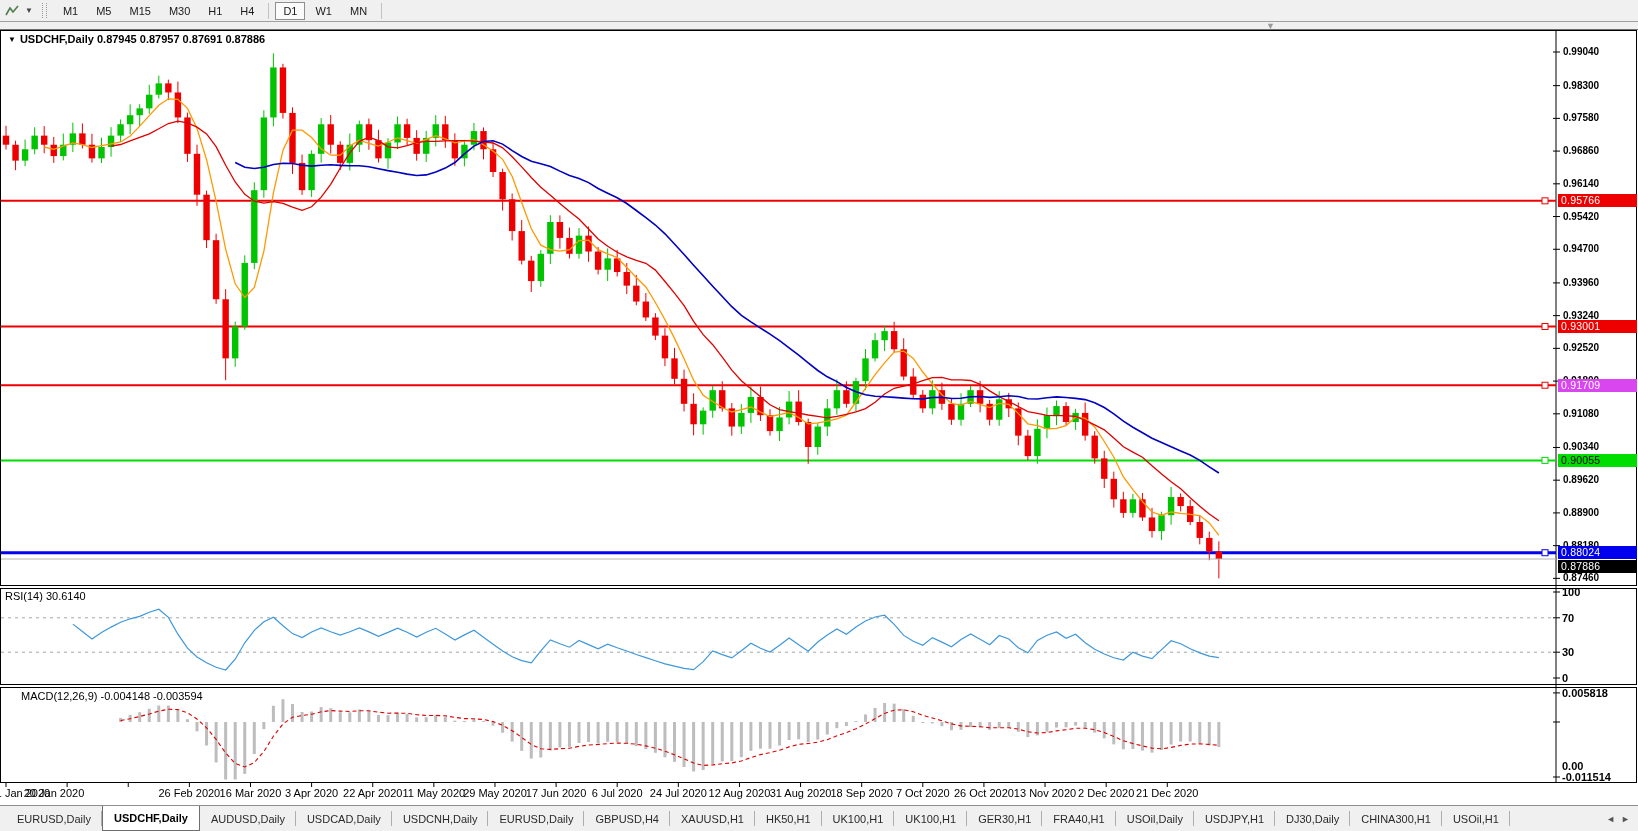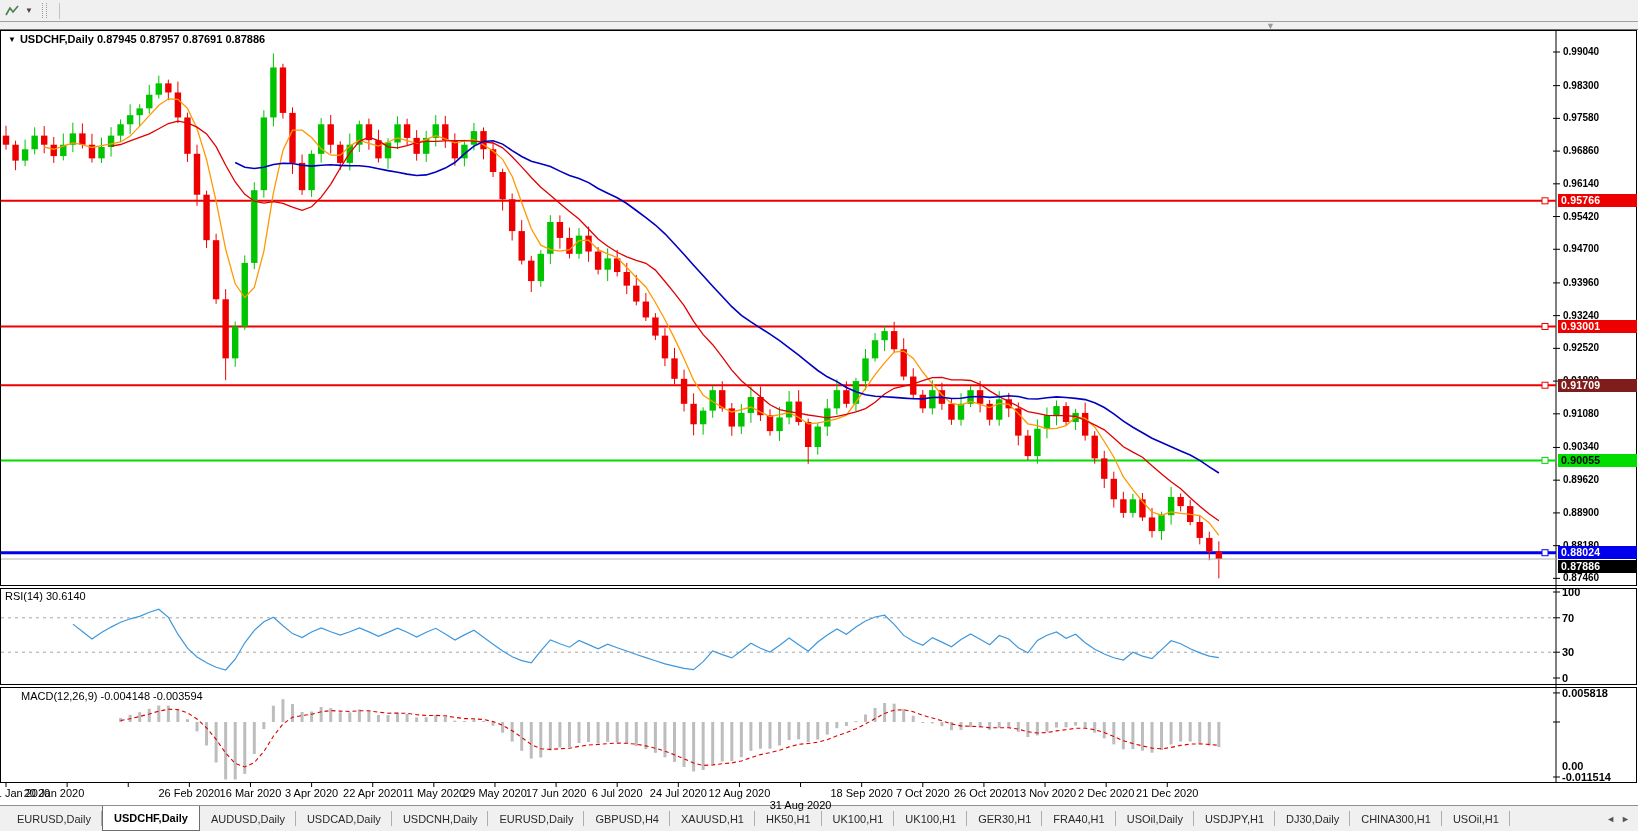--- a/index.html
+++ b/index.html
@@ -24,21 +24,21 @@
   #panel-rsi{top:588px;height:97px;}
   #panel-macd{top:687px;height:96px;}
   #plot{position:absolute;top:0;left:0;z-index:4;pointer-events:none;}
   .paneltitle{position:absolute;z-index:7;font-size:11px;color:#000;white-space:pre;}
   #main-title{left:8px;top:33px;font-weight:700;}
   #main-title .caret{font-size:8px;vertical-align:1px;margin-right:4px;color:#000;}
   #rsi-title{left:5px;top:590px;}
   #macd-title{left:5px;top:690px;margin-left:16px;}
   .pricelabel{position:absolute;left:1563px;z-index:5;font-size:10px;font-weight:700;color:#000;line-height:12px;}
   .sublabel{position:absolute;left:1562px;z-index:5;font-size:11px;font-weight:700;color:#000;line-height:12px;}
-  .badge{position:absolute;left:1558px;width:79px;height:13px;z-index:6;font-size:10.5px;font-weight:700;
+  .badge{position:absolute;left:1558px;width:79px;height:13px;z-index:6;font-size:10.5px;font-weight:400;
          line-height:13px;padding-left:3px;box-sizing:border-box;letter-spacing:0.2px;}
   .datelabel{position:absolute;top:787px;z-index:5;font-size:11px;color:#000;transform:translateX(-50%);white-space:nowrap;}
   
   .tabbar{position:absolute;top:805px;left:0;width:1638px;height:26px;background:#f0f0f0;
           border-top:1px solid #8f8f8f;display:flex;align-items:stretch;box-sizing:border-box;padding-left:6px;}
   .tab{font-size:11px;color:#2a2a2a;display:flex;align-items:center;padding:0 11px;position:relative;cursor:default;}
   .tab:not(.active):after{content:"";position:absolute;right:0;top:5px;bottom:5px;width:1px;background:#aeaeae;}
   .tab.active{background:#fff;font-weight:700;color:#000;border-left:1px solid #6e6e6e;
               border-right:1px solid #6e6e6e;border-bottom:1px solid #6e6e6e;margin-top:0;}
   .tabscroll{margin-left:auto;display:flex;align-items:center;gap:6px;padding:0 8px;font-size:9px;color:#555;}
@@ -49,20 +49,32 @@
 <div id="app">
 
   <div class="toolbar">
     <span class="toolicon">
       <svg width="14" height="14" viewBox="0 0 14 14">
         <polyline points="1,11 5,4 8,8 13,2" fill="none" stroke="#4c7d4c" stroke-width="1.6"></polyline>
       </svg>
     </span>
     <span class="caretbtn">▼</span>
     <span class="grip"></span>
+    <span id="tf-buttons" style="display:flex;align-items:center;">
+        <span class="tfbtn">M1</span>
+        <span class="tfbtn">M5</span>
+        <span class="tfbtn">M15</span>
+        <span class="tfbtn">M30</span>
+        <span class="tfbtn">H1</span>
+        <span class="tfbtn">H4</span>
+        <span class="vsep"></span>
+        <span class="tfbtn active">D1</span>
+        <span class="tfbtn">W1</span>
+        <span class="tfbtn">MN</span>
+      </span>
     <span class="vsep"></span>
   </div>
 
   <div class="scrollstrip"></div>
   <span class="scrollend">▼</span>
 
   <div class="panel" id="panel-main"></div>
   <div class="panel" id="panel-rsi"></div>
   <div class="panel" id="panel-macd"></div>
 
@@ -525,21 +537,21 @@
       <div class="pricelabel" style="top: 342.364px;">0.92520</div>
       <div class="pricelabel" style="top: 375.091px;">0.91800</div>
       <div class="pricelabel" style="top: 407.818px;">0.91080</div>
       <div class="pricelabel" style="top: 441.455px;">0.90340</div>
       <div class="pricelabel" style="top: 474.182px;">0.89620</div>
       <div class="pricelabel" style="top: 506.909px;">0.88900</div>
       <div class="pricelabel" style="top: 539.636px;">0.88180</div>
       <div class="pricelabel" style="top: 572.364px;">0.87460</div>
       <div class="badge" style="background: rgb(238, 0, 0); color: rgb(255, 255, 255); top: 194.318px;">0.95766</div>
       <div class="badge" style="background: rgb(238, 0, 0); color: rgb(255, 255, 255); top: 320px;">0.93001</div>
-      <div class="badge" style="background: #7f1d1d; color: rgb(255, 255, 255); top: 378.727px;">0.91709</div>
+      <div class="badge" style="background: #d946ef; color: rgb(255, 255, 255); top: 378.727px;">0.91709</div>
       <div class="badge" style="background: rgb(0, 221, 0); color: rgb(0, 0, 0); top: 453.909px;">0.90055</div>
       <div class="badge" style="background: rgb(0, 0, 238); color: rgb(255, 255, 255); top: 545.727px;">0.88024</div>
       <div class="badge" style="background: rgb(0, 0, 0); color: rgb(255, 255, 255); top: 560px;">0.87886</div>
       <div class="sublabel" style="top: 586px;">100</div>
       <div class="sublabel" style="top: 611.8px;">70</div>
       <div class="sublabel" style="top: 646.2px;">30</div>
       <div class="sublabel" style="top: 672px;">0</div>
       <div class="sublabel" style="top: 686.91px;">0.005818</div>
       <div class="sublabel" style="top: 716px; margin-top: 44px;">0.00</div>
       <div class="sublabel" style="top: 771px;">-0.011514</div>
@@ -549,21 +561,21 @@
       <div class="datelabel" style="left: 189.36px;">26 Feb 2020</div>
       <div class="datelabel" style="left: 250.48px;">16 Mar 2020</div>
       <div class="datelabel" style="left: 311.6px;">3 Apr 2020</div>
       <div class="datelabel" style="left: 372.72px;">22 Apr 2020</div>
       <div class="datelabel" style="left: 433.84px;">11 May 2020</div>
       <div class="datelabel" style="left: 494.96px;">29 May 2020</div>
       <div class="datelabel" style="left: 556.08px;">17 Jun 2020</div>
       <div class="datelabel" style="left: 617.2px;">6 Jul 2020</div>
       <div class="datelabel" style="left: 678.32px;">24 Jul 2020</div>
       <div class="datelabel" style="left: 739.44px;">12 Aug 2020</div>
-      <div class="datelabel" style="left: 800.56px; margin-top: 12px;">31 Aug 2020</div>
+      <div class="datelabel" style="left: 800.56px;">31 Aug 2020</div>
       <div class="datelabel" style="left: 861.68px;">18 Sep 2020</div>
       <div class="datelabel" style="left: 922.8px;">7 Oct 2020</div>
       <div class="datelabel" style="left: 983.92px;">26 Oct 2020</div>
       <div class="datelabel" style="left: 1045.04px;">13 Nov 2020</div>
       <div class="datelabel" style="left: 1106.16px;">2 Dec 2020</div>
       <div class="datelabel" style="left: 1167.28px;">21 Dec 2020</div>
     </div>
 
   <div class="tabbar" id="tabbar">
       <div class="tab">EURUSD,Daily</div>

